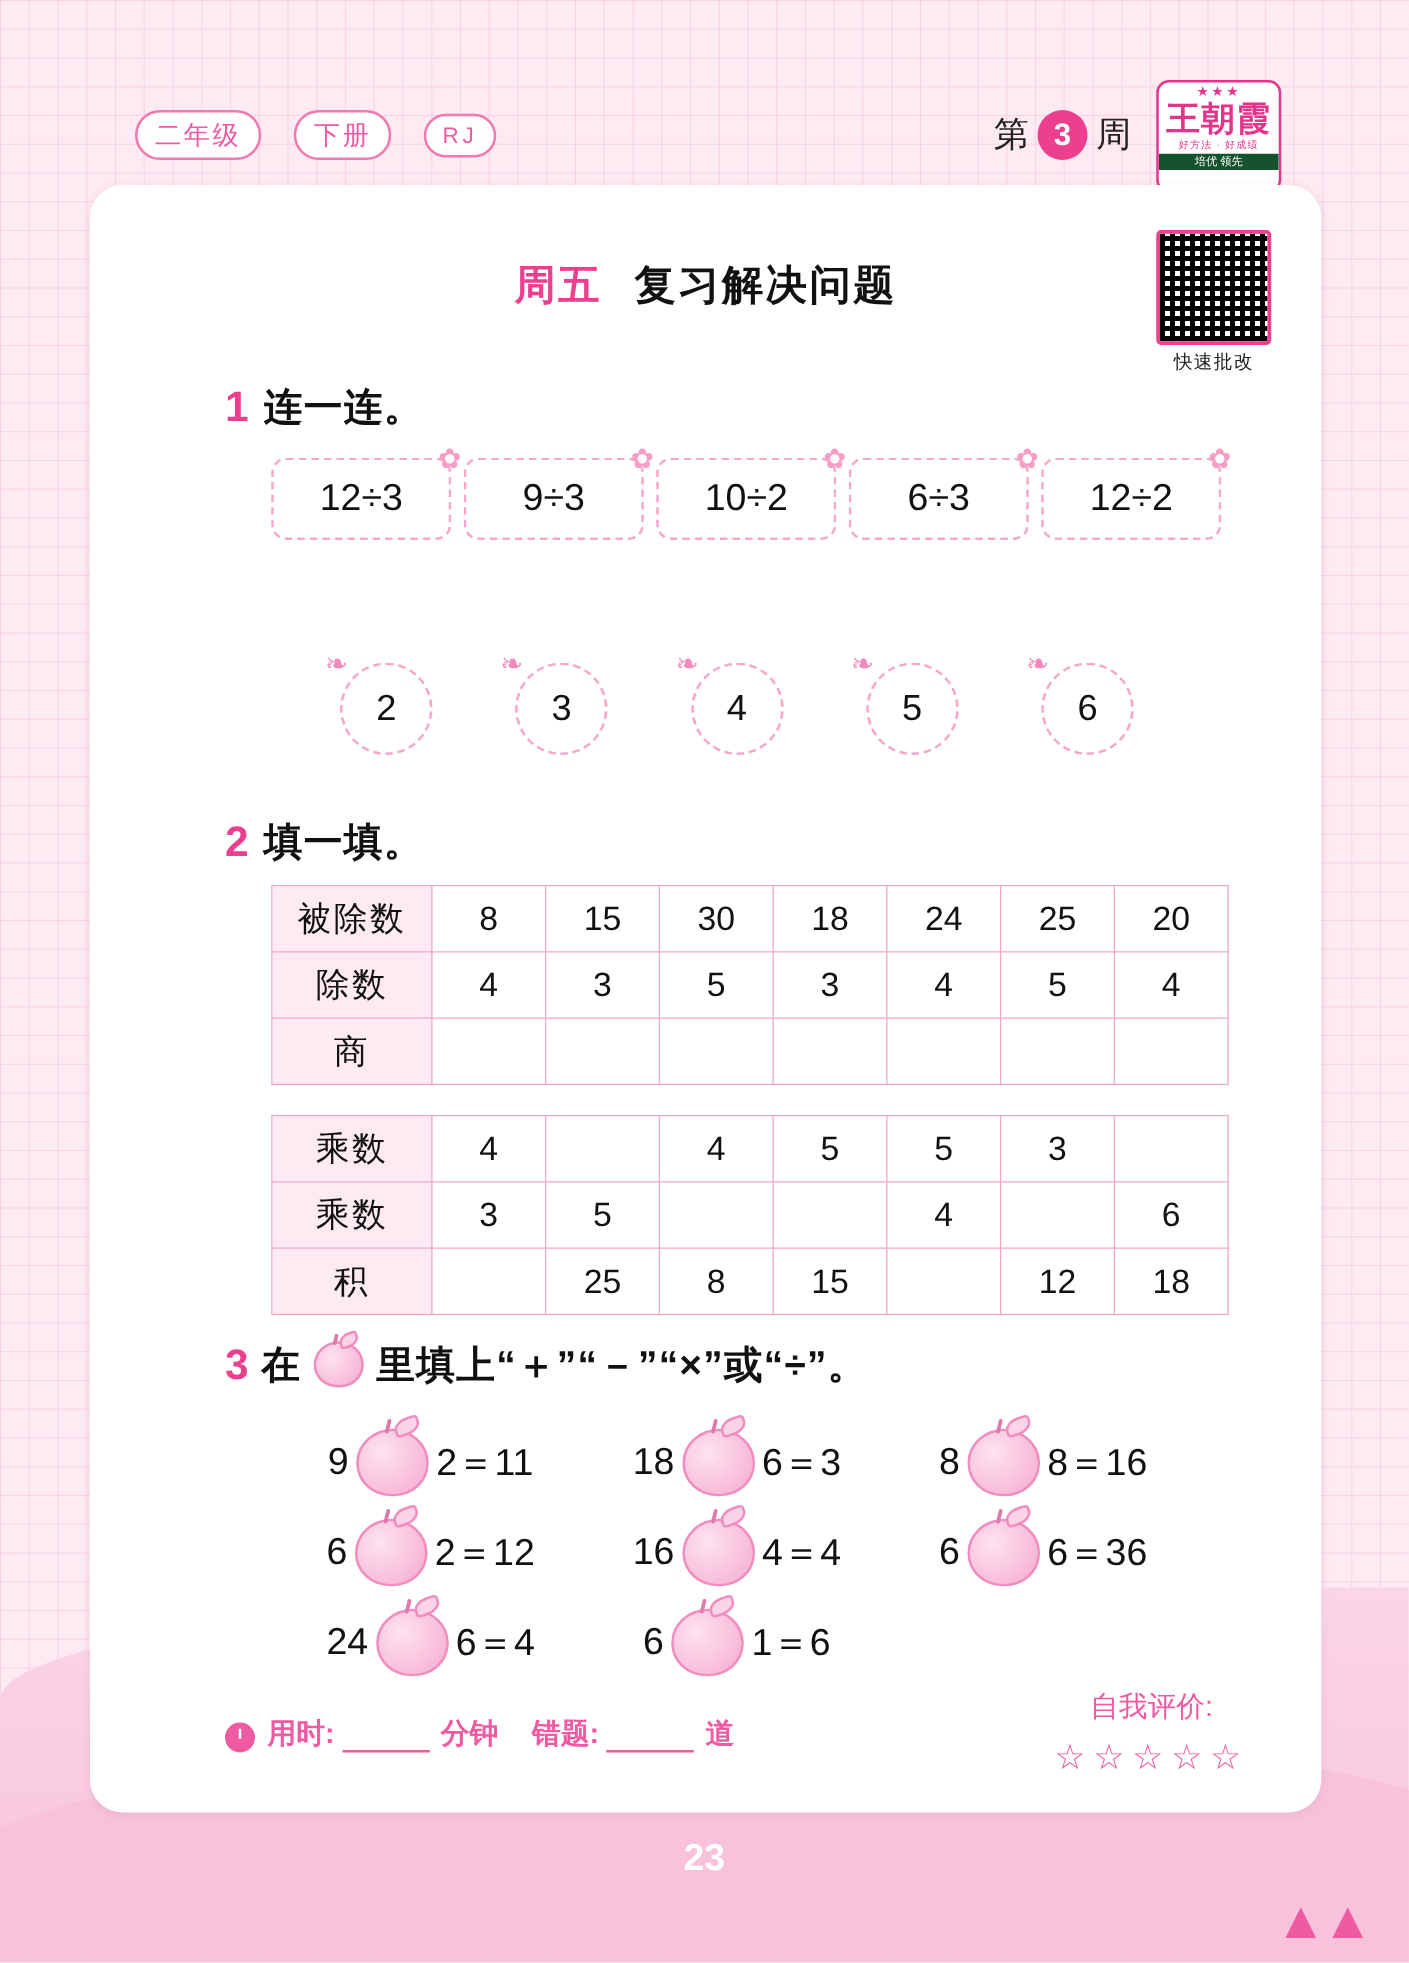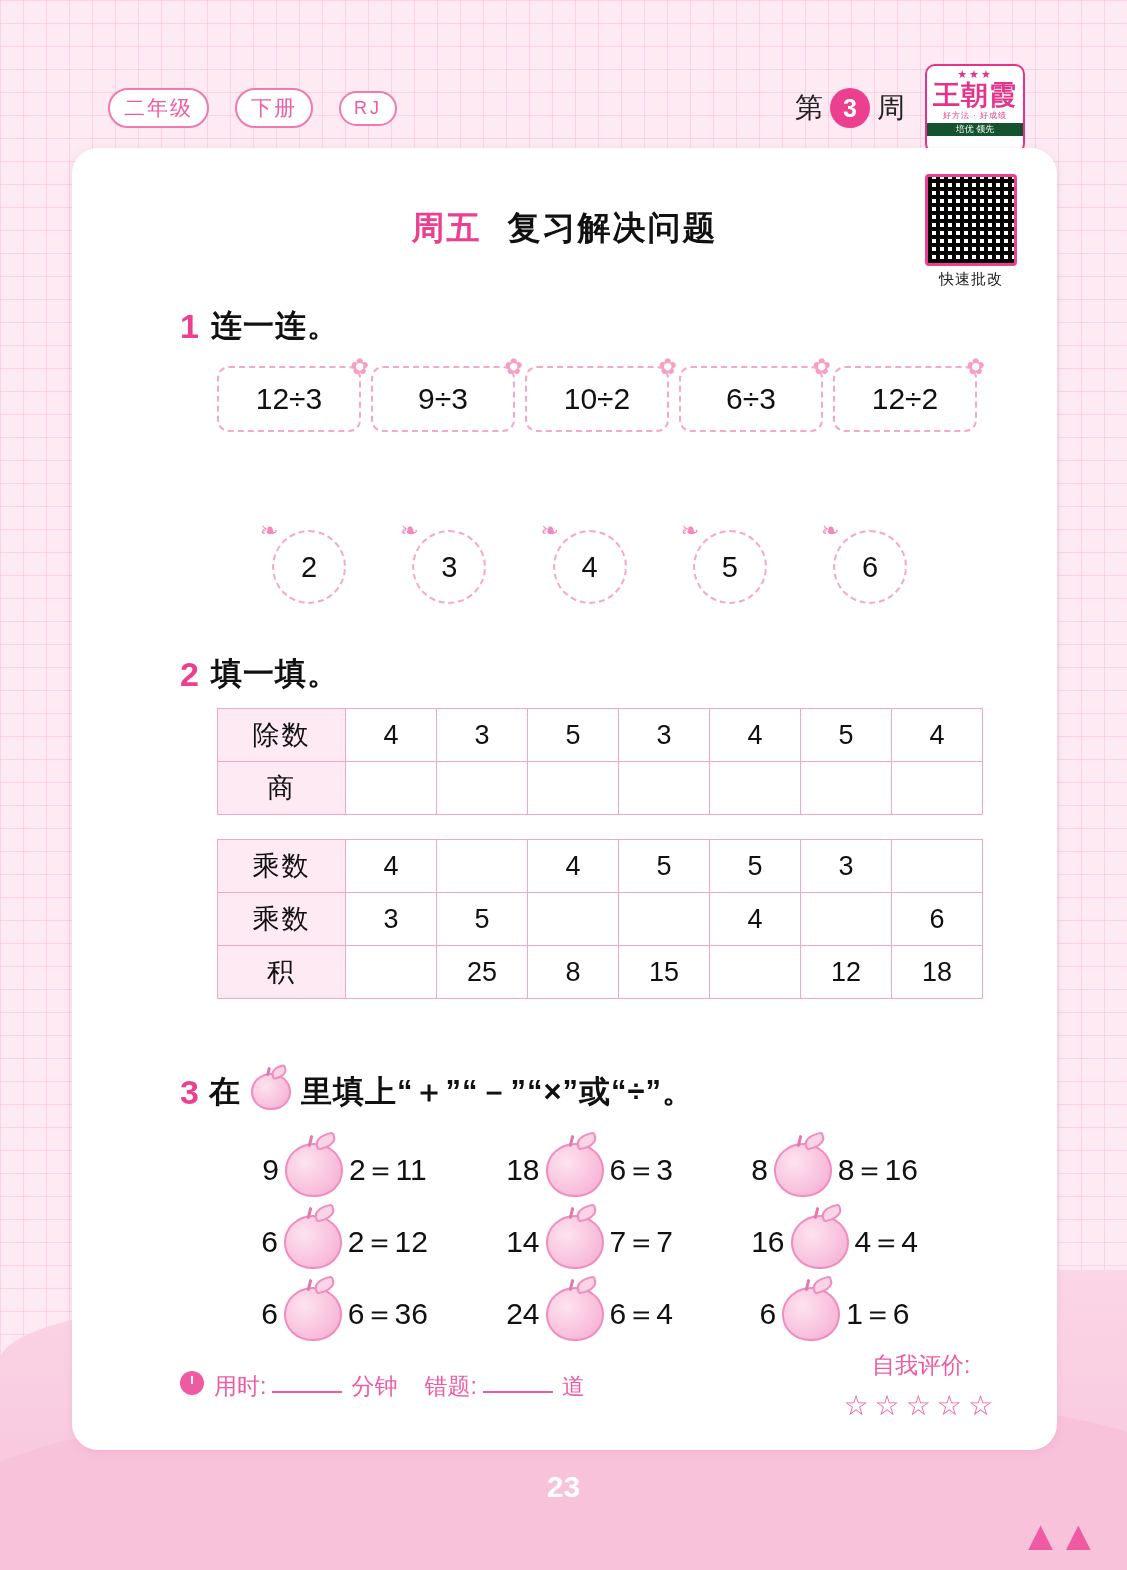--- a/index.html
+++ b/index.html
@@ -139,21 +139,21 @@
     width: 985px;
     height: 1302px;
     background: #fff;
     border-radius: 26px;
     box-shadow: 0 2px 8px rgba(200,120,170,0.18);
   }
 
   .qr-box {
     position: absolute;
     right: 40px;
-    top: 26px;
+    top: 36px;
     width: 92px;
     text-align: center;
   }
   .qr {
     width: 86px; height: 86px;
     border: 3px solid #ec3f8f;
     border-radius: 4px;
     background:
       repeating-linear-gradient(90deg, #000 0 4px, #fff 4px 8px),
       repeating-linear-gradient(0deg, #000 0 4px, #fff 4px 8px);
@@ -349,21 +349,21 @@
   .footer {
     position: absolute;
     left: 0; right: 0;
     bottom: 28px;
     display: flex;
     align-items: center;
     padding: 0 58px 0 108px;
     font-size: 23px;
     color: #ef5ba3;
   }
-  .footer .left { display: flex; align-items: flex-start; gap: 6px; }
+  .footer .left { display: flex; align-items: flex-end; gap: 6px; font-weight: bold; }
   .footer .blank {
     display: inline-block;
     width: 70px;
     border-bottom: 2px solid #ef5ba3;
     height: 20px;
   }
   .timer-icon {
     width: 24px; height: 24px;
     border-radius: 50%;
     background: #ef5ba3;
@@ -495,20 +495,30 @@
   </div>
 
   <div class="q" style="top:508px;height:390px;">
     <div class="q-head">
       <span class="q-num">2</span>
       <span class="q-text">填一填。</span>
     </div>
 
     <table class="tbl">
       <tbody>
+          <tr>
+        <td class="hdr">被除数</td>
+        <td>8</td>
+        <td>15</td>
+        <td>30</td>
+        <td>18</td>
+        <td>24</td>
+        <td>25</td>
+        <td>20</td>
+      </tr>
       <tr>
         <td class="hdr">除数</td>
         <td>4</td>
         <td>3</td>
         <td>5</td>
         <td>3</td>
         <td>4</td>
         <td>5</td>
         <td>4</td>
       </tr>
@@ -585,25 +595,20 @@
           <span class="apple"></span>
           <span>8＝16</span>
         </div>
 
       <div class="q3-item">
           <span>6</span>
           <span class="apple"></span>
           <span>2＝12</span>
         </div>
       <div class="q3-item">
-          <span>14</span>
-          <span class="apple"></span>
-          <span>7＝7</span>
-        </div>
-      <div class="q3-item">
           <span>16</span>
           <span class="apple"></span>
           <span>4＝4</span>
         </div>
 
       <div class="q3-item">
           <span>6</span>
           <span class="apple"></span>
           <span>6＝36</span>
         </div>

